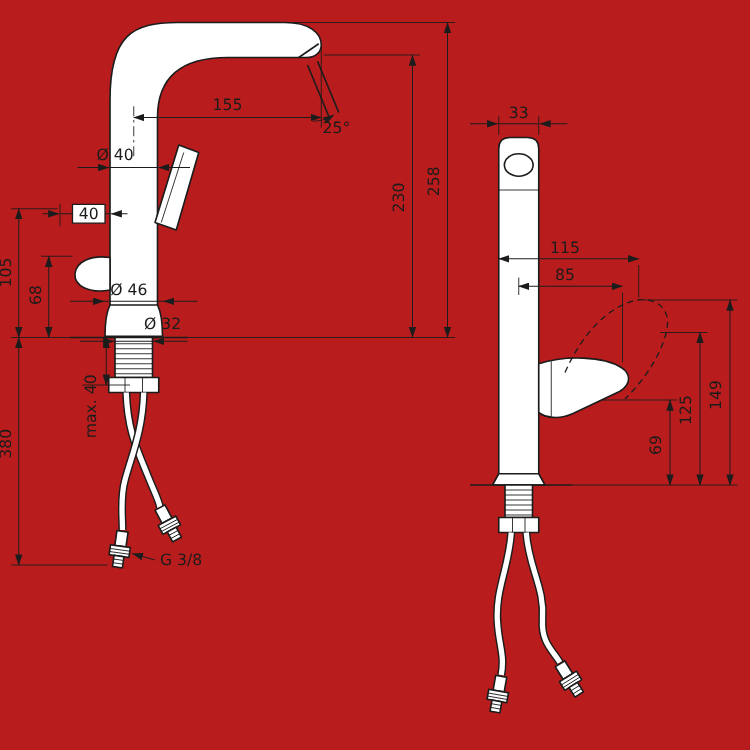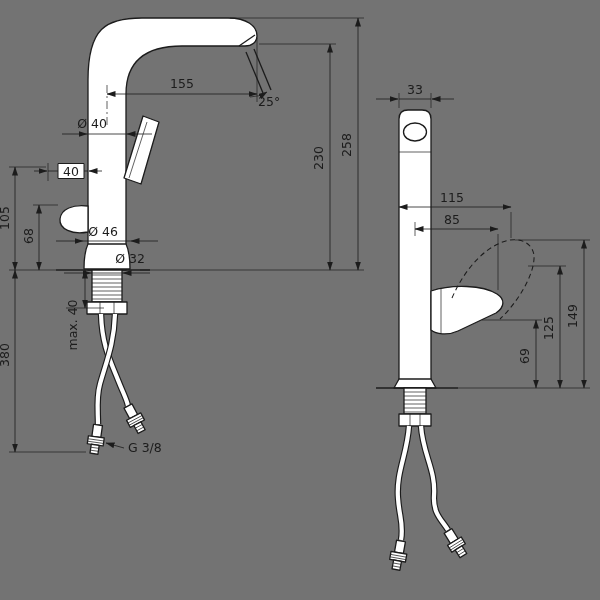--- a/index.html
+++ b/index.html
@@ -1,16 +1,16 @@
 <!DOCTYPE html>
 <html><head>
 <meta charset="utf-8">
 <style>
   html,body{margin:0;padding:0;background:#ffffff;}
-  .frame{width:600px;height:600px;background:#737373;position:relative;overflow:hidden;}
+  .frame{width:600px;height:600px;background:#b91c1c;position:relative;overflow:hidden;}
   svg{display:block;}
   .obj{fill:#ffffff;stroke:#1c1c1c;stroke-width:1.3;stroke-linejoin:round;}
   .ln{stroke:#1c1c1c;stroke-width:1.3;fill:none;}
   .thin{stroke:#1c1c1c;stroke-width:0.7;fill:none;}
   .dim{stroke:#1c1c1c;stroke-width:0.8;fill:none;}
   .dash{stroke-dasharray:5 3.5;stroke-width:1.05;}
   .cline{stroke-dasharray:8 3 2 3;}
   .hoseO{stroke:#1c1c1c;stroke-width:6.5;fill:none;}
   .hoseI{stroke:#ffffff;stroke-width:4.2;fill:none;}
   text.d{font-family:"DejaVu Sans", sans-serif;font-size:12.5px;fill:#1c1c1c;}

